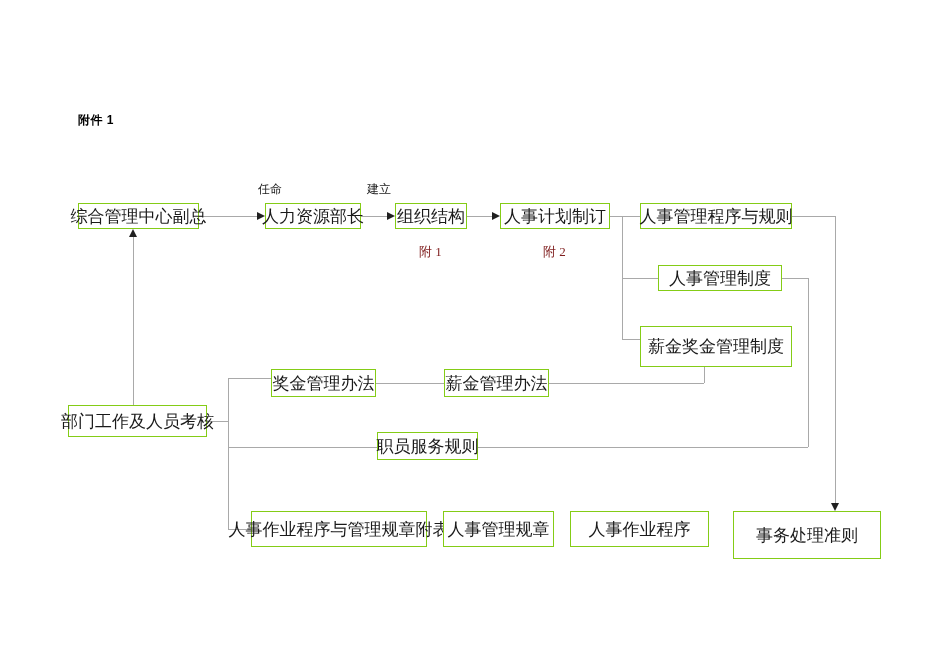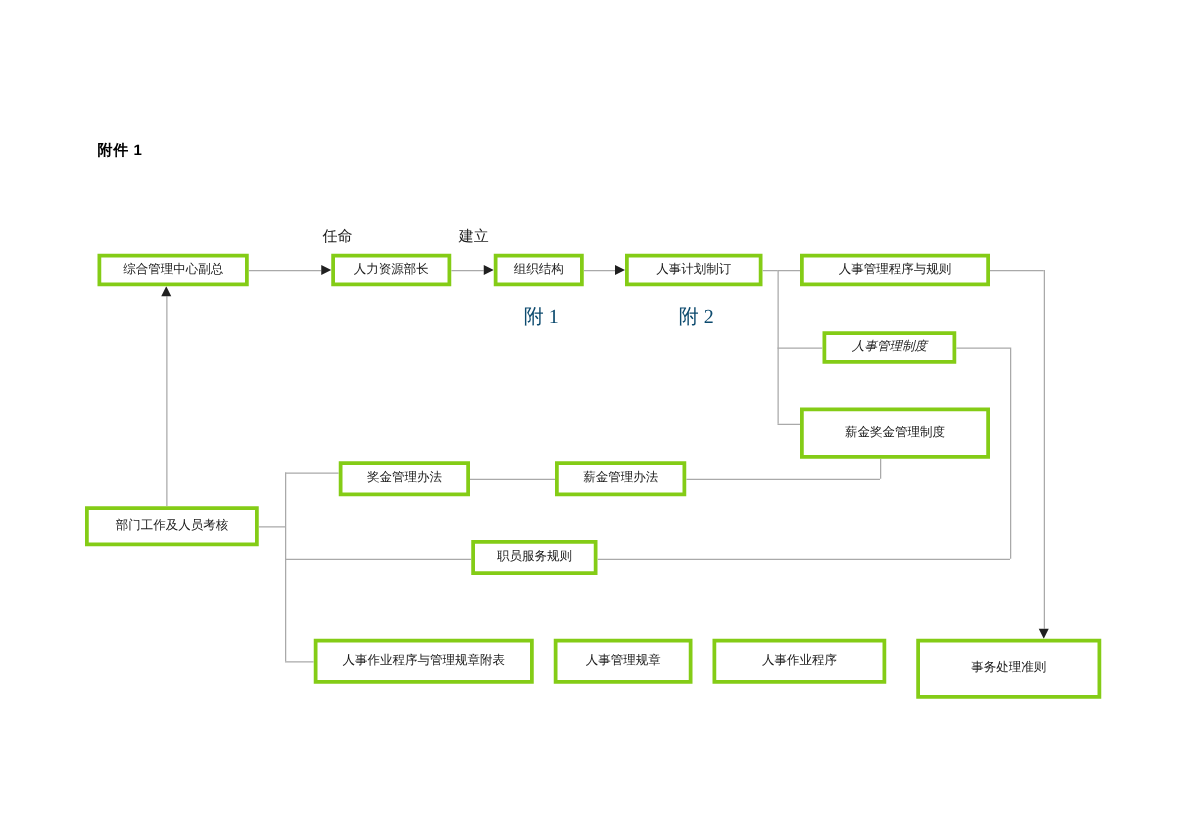--- a/index.html
+++ b/index.html
@@ -22,36 +22,36 @@
     font-family: "Liberation Sans", "DejaVu Sans", sans-serif;
     font-weight: bold;
     font-size: 12px;
     color: #000000;
     letter-spacing: 0.5px;
     white-space: nowrap;
   }
   .node {
     position: absolute;
     box-sizing: border-box;
-    border: 3px solid #84cc16;
+    border: 1px solid #84cc16;
     background: #ffffff;
     color: #1a1a1a;
-    font-size: 10px;
+    font-size: 17px;
     line-height: 1;
     display: flex;
     align-items: center;
     justify-content: center;
     text-align: center;
     white-space: nowrap;
     z-index: 3;
   }
   .note {
     position: absolute;
-    font-size: 16px;
-    color: #0c4a6e;
+    font-size: 13px;
+    color: #7f1d1d;
     white-space: nowrap;
     z-index: 3;
   }
   .edge-label {
     position: absolute;
     font-size: 12px;
     color: #1a1a1a;
     white-space: nowrap;
     z-index: 3;
   }
@@ -157,21 +157,21 @@
   </div>
 
   <div class="node" style="left:500px; top:203px; width:110px; height:26px;">
     <span>人事计划制订</span>
   </div>
 
   <div class="node" style="left:640px; top:203px; width:152px; height:26px;">
     <span>人事管理程序与规则</span>
   </div>
 
-  <div class="node" style="left:658px; top:265px; width:107px; height:26px;font-style:italic;">
+  <div class="node" style="left:658px; top:265px; width:124px; height:26px;">
     <span>人事管理制度</span>
   </div>
 
   <div class="node" style="left:640px; top:326px; width:152px; height:41px;">
     <span>薪金奖金管理制度</span>
   </div>
 
   <div class="node" style="left:271px; top:369px; width:105px; height:28px;">
     <span>奖金管理办法</span>
   </div>

